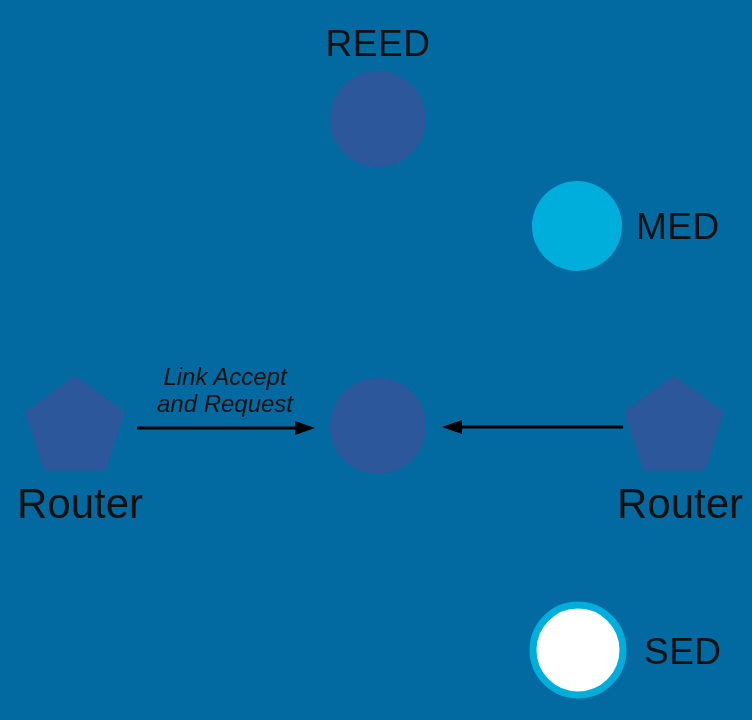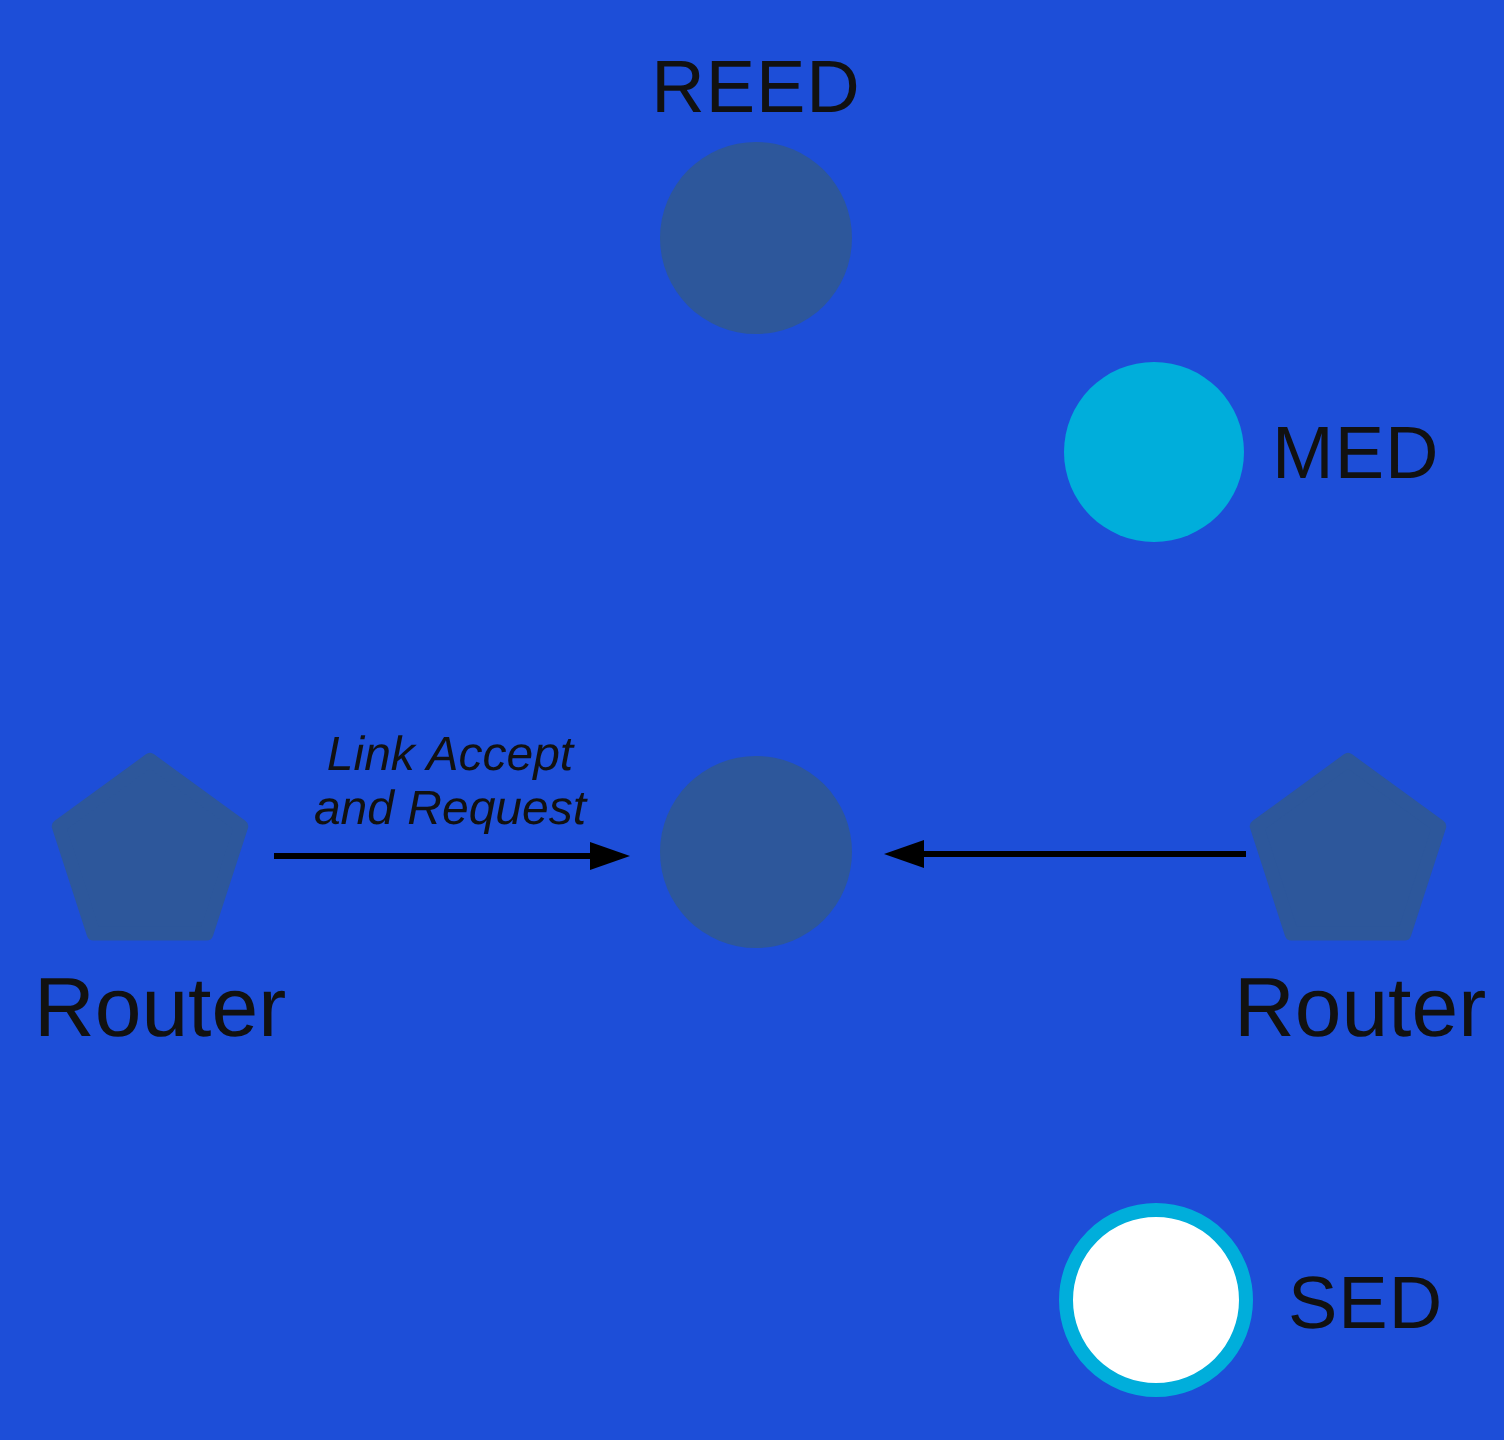--- a/index.html
+++ b/index.html
@@ -4,21 +4,21 @@
 <style>
   html, body {
     margin: 0;
     padding: 0;
     background: #ffffff;
   }
   .canvas {
     position: relative;
     width: 752px;
     height: 720px;
-    background: #1d4ed8;
+    background: #0369a1;
     overflow: hidden;
     font-family: "Liberation Sans", sans-serif;
   }
   svg text {
     font-family: "Liberation Sans", sans-serif;
     fill: #111111;
   }
   .node-label {
     font-size: 37px;
     letter-spacing: 0.5px;

